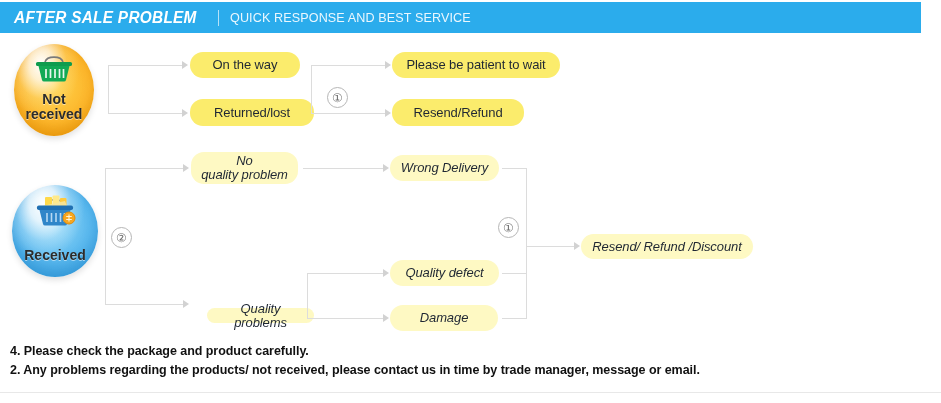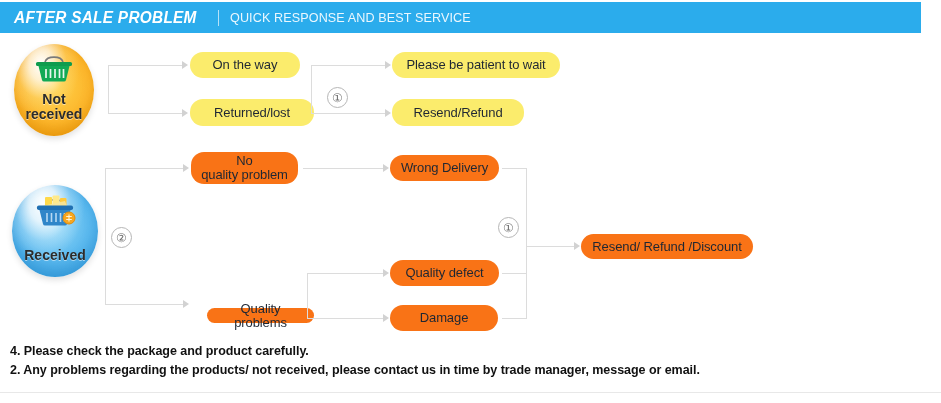--- a/index.html
+++ b/index.html
@@ -91,21 +91,21 @@
     border-radius:13px;
     font-size:13px;
     color:#1f2733;
     line-height:14px;
     padding:0 8px;
     box-sizing:border-box;
     font-family:"Liberation Sans", sans-serif;
     letter-spacing:-0.1px;
   }
   .box.yellow{background:#fbec6c;}
-  .box.blue{background:#f97316;}
+  .box.blue{background:#fef9c3;font-style:italic;}
   .box.two-line{line-height:14px;}
 
   
   .ln{position:absolute;background:#dcdcdc;}
   .ln.h{height:1px;}
   .ln.v{width:1px;}
   .arrow{
     position:absolute;
     width:0;height:0;
     border-top:4px solid transparent;

